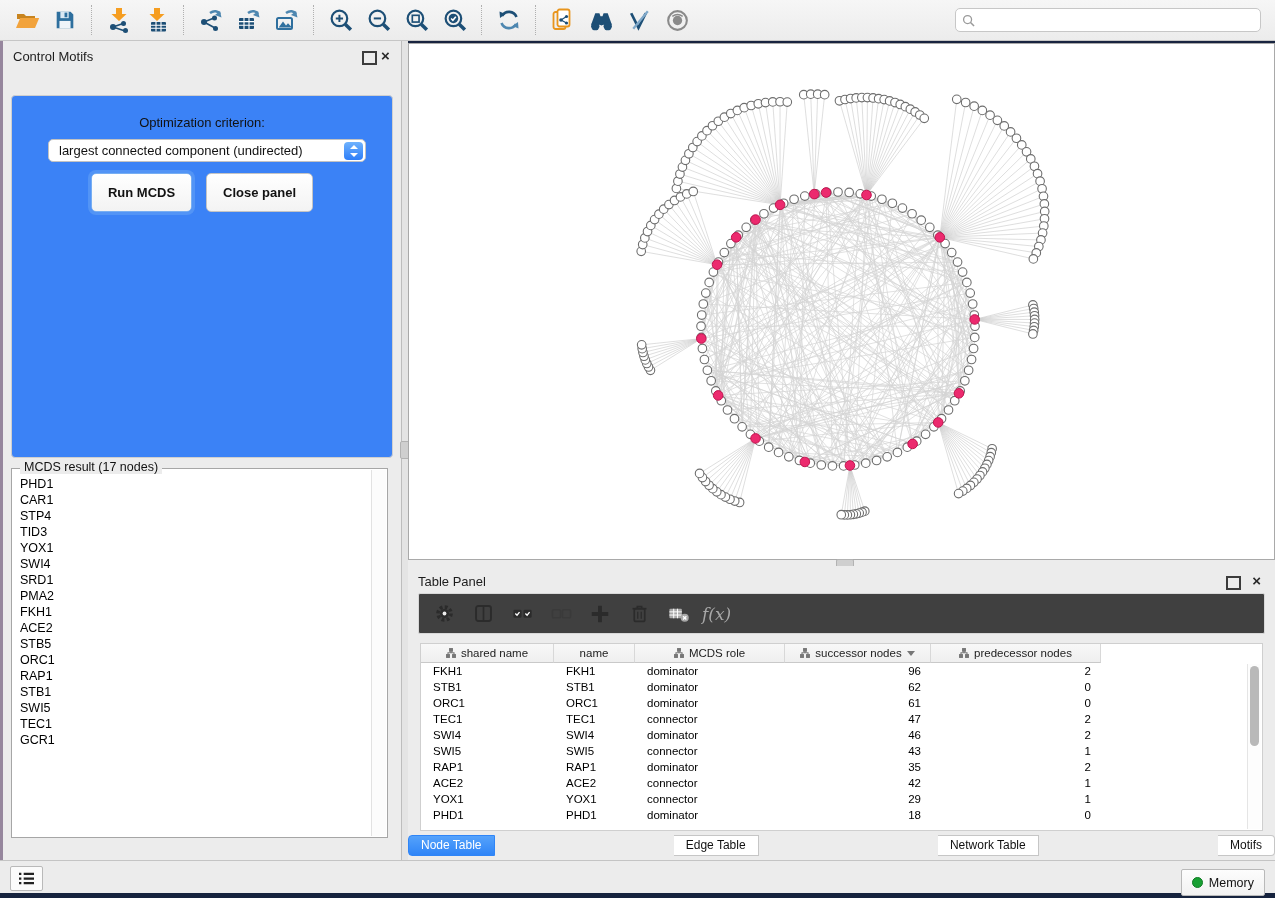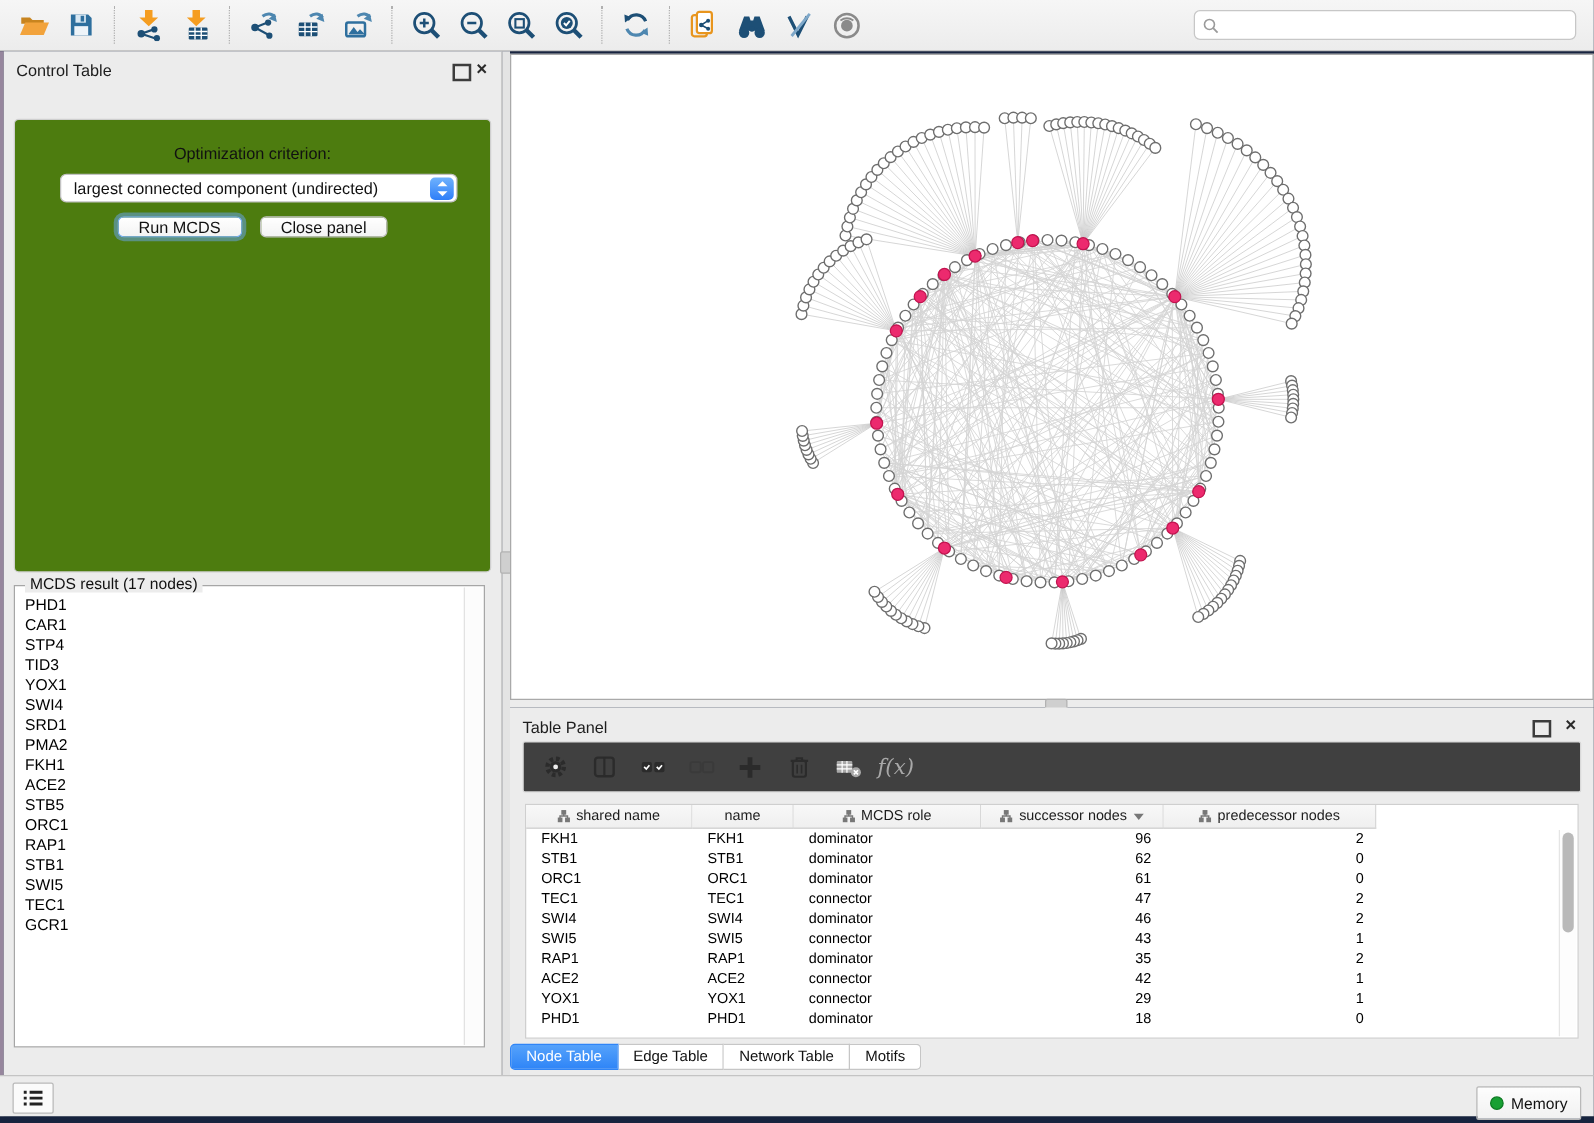--- a/index.html
+++ b/index.html
@@ -20,33 +20,33 @@
   
   #control-panel{left:3px;top:41px;width:399px;height:819px;background:#ececec;border-right:1px solid #bdbdbd;box-sizing:border-box;}
   .panel-title{position:absolute;left:10px;top:8px;font-size:13px;color:#1d1d1d;}
   .win-float{position:absolute;width:11px;height:10px;border:2px solid #3c3c3c;background:transparent;}
   .win-close{position:absolute;font-size:15px;font-weight:bold;color:#2b2b2b;line-height:12px;}
   #cp-tabs{position:absolute;left:0;right:0;top:30px;display:flex;justify-content:center;}
   .cp-tab{background:#fff;border:1px solid #bdbdbd;border-left:none;padding:3px 13px 4px;font-size:13px;color:#1b1b1b;}
   .cp-tab:first-child{border-left:1px solid #bdbdbd;border-radius:5px 0 0 5px;}
   .cp-tab:last-child{border-radius:0 5px 5px 0;}
   .cp-tab.active{background:linear-gradient(#55a2fb,#2f85f7);border-color:#2f85f7;color:#fff;}
-  #cp-content{position:absolute;left:8px;right:8px;top:54px;height:361px;background:#4d7c0f;
+  #cp-content{position:absolute;left:8px;right:8px;top:54px;height:361px;background:#3b82f6;
     border:1px solid #cfcfcf;border-radius:4px;}
   #opt-label{position:absolute;left:0;right:0;top:19px;text-align:center;font-size:13px;color:#111;}
   #criterion-select{position:absolute;left:36px;top:43px;width:318px;height:23px;background:#fff;border:1px solid #c2c2c2;
     border-radius:5px;box-sizing:border-box;font-size:13px;line-height:21px;padding-left:10px;color:#111;}
   #dd-stepper{position:absolute;right:2px;top:1.5px;width:19px;height:18px;border-radius:4px;
     background:linear-gradient(#6fb2fd,#2e7ef8);}
   #dd-stepper:before,#dd-stepper:after{content:"";position:absolute;left:5.5px;border-left:4px solid transparent;border-right:4px solid transparent;}
   #dd-stepper:before{top:3px;border-bottom:4px solid #fff;}
   #dd-stepper:after{bottom:3px;border-top:4px solid #fff;}
   .cp-btnrow{position:absolute;left:0;right:0;top:77px;display:flex;justify-content:center;gap:14px;}
   .mac-btn{background:linear-gradient(#ffffff,#f3f3f3);border:1px solid #c4c4c4;border-radius:5px;
-    font-size:13px;padding:0 16px;color:#111;}
+    font-size:13px;padding:11px 16px;color:#111;font-weight:bold;}
   .mac-btn.focused{border-color:#77aef2;box-shadow:0 0 0 3px rgba(105,165,245,.5);}
   #result-group{position:absolute;left:8px;top:427px;width:375px;height:368px;border:1px solid #a6a6a6;background:#fff;}
   #result-legend{position:absolute;top:-9px;left:8px;background:#ececec;padding:0 4px;font-size:12.5px;color:#111;}
   #result-list{position:absolute;left:1px;top:7px;bottom:1px;right:15px;overflow:hidden;font-size:12.5px;color:#000;}
   #result-list div{line-height:16px;padding-left:7px;}
   #result-scroll{position:absolute;top:1px;bottom:1px;right:1px;width:14px;background:#fcfcfc;border-left:1px solid #e2e2e2;}
   
   #v-splitter{left:402px;top:41px;width:6px;height:819px;background:#e4e4e4;}
   #v-grip{position:absolute;left:-2px;top:400px;width:9px;height:16px;background:#cfcfcf;border:1px solid #b2b2b2;border-radius:2px;}
   #h-splitter{left:408px;top:560px;width:867px;height:6px;background:#ececec;}
@@ -68,21 +68,21 @@
   #table-header{display:flex;height:19px;}
   .th{background:linear-gradient(#f8f8f8,#efefef);border-right:1px solid #d8d8d8;border-bottom:1px solid #c9c9c9;
     font-size:11.5px;color:#1c1c1c;display:flex;align-items:center;justify-content:center;gap:5px;box-sizing:border-box;}
   .sort-chev{width:0;height:0;border-left:4px solid transparent;border-right:4px solid transparent;border-top:5px solid #777;}
   .tr{display:flex;height:16px;}
   .td{font-size:11.5px;color:#000;line-height:16px;box-sizing:border-box;overflow:hidden;white-space:nowrap;}
   .td.num{text-align:right;padding-right:10px;}
   .td.txt{padding-left:12px;}
   #table-vscroll{position:absolute;top:20px;right:1px;width:13px;bottom:1px;background:#fdfdfd;border-left:1px solid #e5e5e5;}
   #table-vthumb{position:absolute;left:2px;top:2px;width:9px;height:80px;background:#b9b9b9;border-radius:5px;}
-  #tp-tabs{position:absolute;left:0;right:0;top:269px;display:flex;justify-content:flex-start;}
+  #tp-tabs{position:absolute;left:0;right:0;top:269px;display:flex;justify-content:space-between;}
   .tp-tab{background:#fff;border:1px solid #c6c6c6;border-left:none;padding:2px 12px 3px;font-size:12px;color:#111;}
   .tp-tab:first-child{border-left:1px solid #c6c6c6;border-radius:4px 0 0 4px;}
   .tp-tab:last-child{border-radius:0 4px 4px 0;}
   .tp-tab.active{background:linear-gradient(#55a2fb,#2f85f7);border-color:#2f85f7;color:#fff;}
   
   #status-bar{left:0;top:860px;width:1275px;height:33px;background:#ececec;border-top:1px solid #c4c4c4;box-sizing:border-box;}
   #task-list-button{position:absolute;left:10px;top:5px;width:31px;height:23px;background:#fbfbfb;border:1px solid #b9b9b9;border-radius:2px;
     display:flex;align-items:center;justify-content:center;}
   #memory-button{position:absolute;right:10px;top:8px;height:25px;background:linear-gradient(#fdfdfd,#f1f1f1);
     border:1px solid #b9b9b9;border-radius:2px;display:flex;align-items:center;gap:6px;padding:0 10px;font-size:12.5px;color:#111;}
@@ -236,21 +236,21 @@
         <path d="M9.2 9.2 13 13" stroke="#9a9a9a" stroke-width="1.6"></path>
       </svg>
     <input placeholder="" style="">
   </div>
 </div>
 
 <div id="wall-left" class="abs"></div>
 <div id="wall-bottom" class="abs"></div>
 
 <div id="control-panel" class="abs">
-  <div class="panel-title">Control Table</div>
+  <div class="panel-title">Control Motifs</div>
   <div class="win-float" style="left:359px;top:10px;"></div>
   <div class="win-close" style="left:378px;top:9px;">×</div>
   <div id="cp-content">
     <div id="opt-label">Optimization criterion:</div>
     <div id="criterion-select">
       <span>largest connected component (undirected)</span>
       <span id="dd-stepper"></span>
     </div>
     <div class="cp-btnrow">
       <button class="mac-btn focused">Run MCDS</button>

